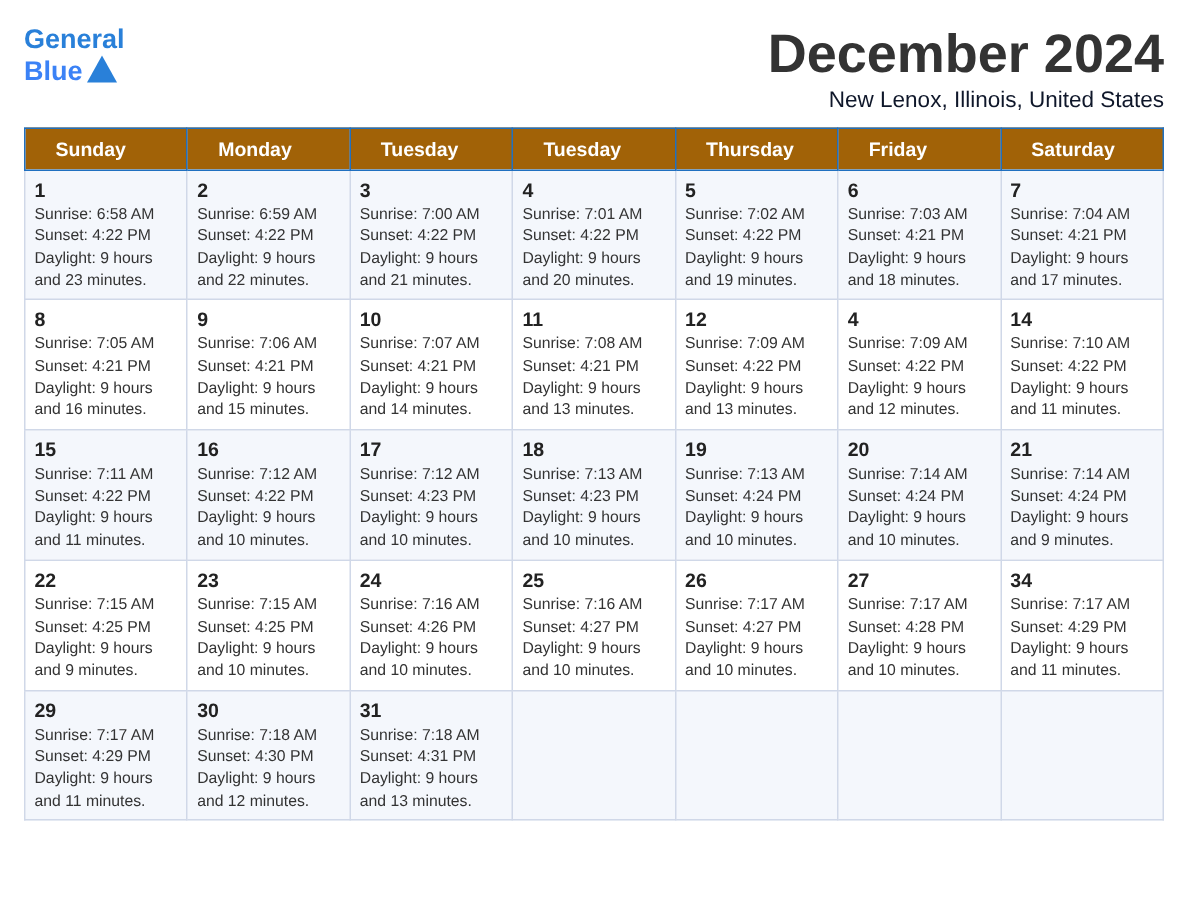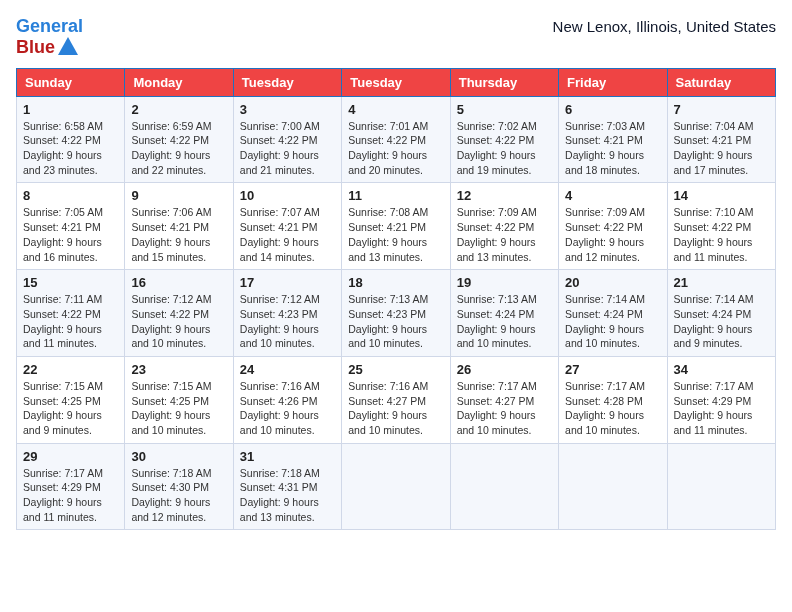--- a/index.html
+++ b/index.html
@@ -34,25 +34,25 @@
       font-size: 15px;
       color: #0f172a;
       margin-top: 2px;
     }
     .calendar {
       width: 100%;
       border-collapse: collapse;
       font-size: 11px;
     }
     .calendar thead th {
-      background-color: #ef4444;
+      background-color: #a16207;
       color: #fff;
       font-size: 13px;
       font-weight: bold;
-      padding: 6px 8px;
+      padding: 6px 20px;
       text-align: left;
       border: 1px solid #2070c0;
     }
     .calendar tbody td {
       vertical-align: top;
       padding: 5px 6px;
       border: 1px solid #d0d8e8;
       background: #fff;
       width: 108px;
       min-height: 80px;
@@ -82,26 +82,27 @@
 </head>
 <body>
 
 <div class="header-area">
   <div class="logo">
     <div>
       <div style="font-size:18px;font-weight:bold;color:#333;line-height:1.15;">
         <span style="color:#2980d9;">General</span>
       </div>
       <div style="display:flex;align-items:center;gap:3px;">
-        <span style="font-size:18px;font-weight:bold;color:#b91c1c;">Blue</span>
+        <span style="font-size:18px;font-weight:bold;color:#3b82f6;">Blue</span>
         <div style="width:0;height:0;border-left:10px solid transparent;border-right:10px solid transparent;border-bottom:18px solid #2980d9;margin-bottom:2px;"></div>
       </div>
     </div>
   </div>
   <div class="title-area">
+    <div class="month-title">December 2024</div>
     <div class="location-title">New Lenox, Illinois, United States</div>
   </div>
 </div>
 
 <table class="calendar">
   <thead>
     <tr>
       <th>Sunday</th>
       <th>Monday</th>
       <th>Tuesday</th>

